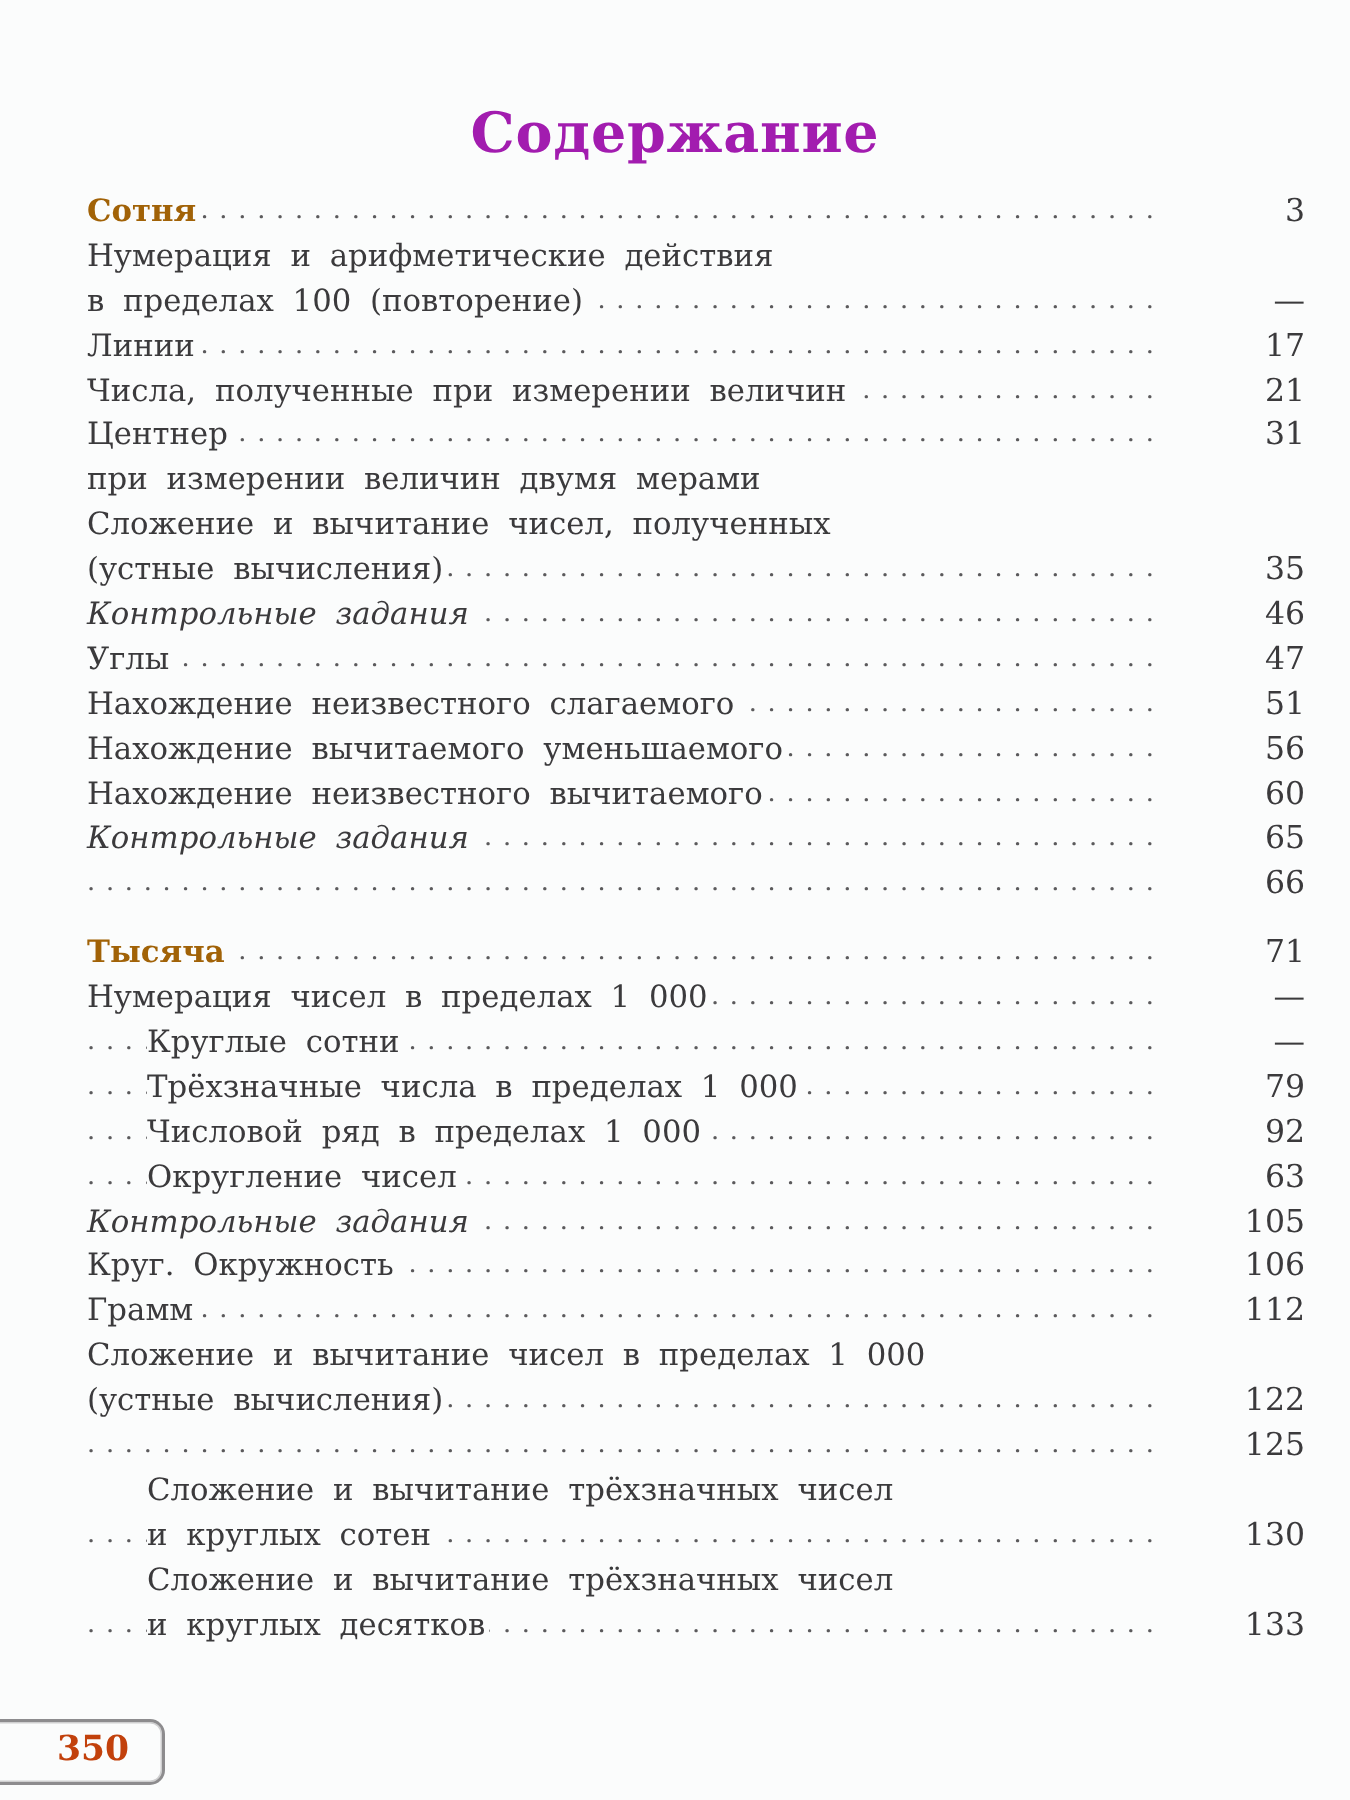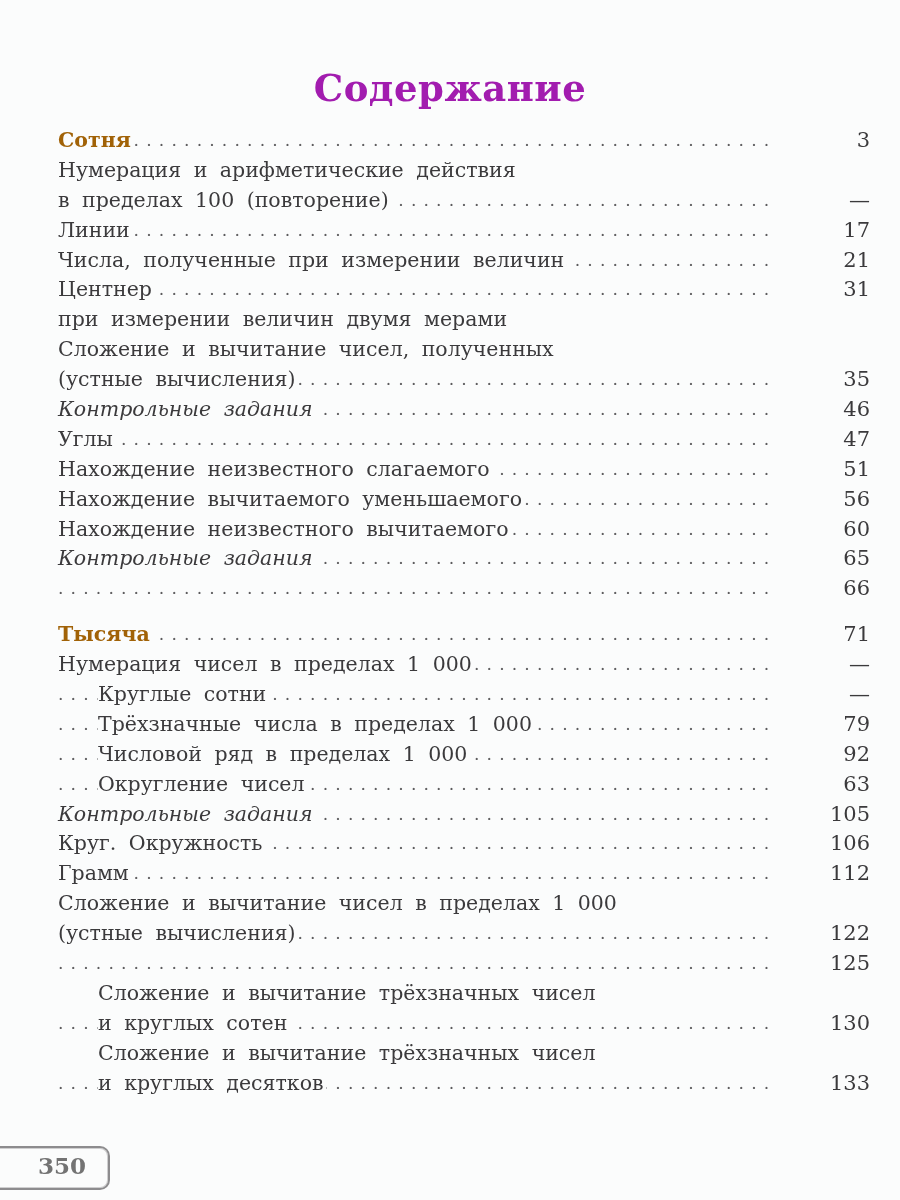--- a/index.html
+++ b/index.html
@@ -39,21 +39,21 @@
     font-size:21px;
   }
   .pagenum {
     position:absolute; left:-20px; top:1146px; width:128px; height:40px;
     border:2px solid #8d8c8e; border-radius:10px; border-left:none;
     box-shadow: inset 0 0 0 1px #cfcfd0;
     text-align:right;
   }
   .pagenum span {
     position:absolute; right:22px; top:4px;
-    font-weight:bold; font-size:23px; color:#737373;
+    font-weight:bold; font-size:23px; color:#c2410c;
     font-family:"DejaVu Serif",serif;
   }
 </style>
 </head>
 <body>
 
 <div class="title">Содержание</div>
 
 <div class="toc" id="toc">
     <div class="row section">

